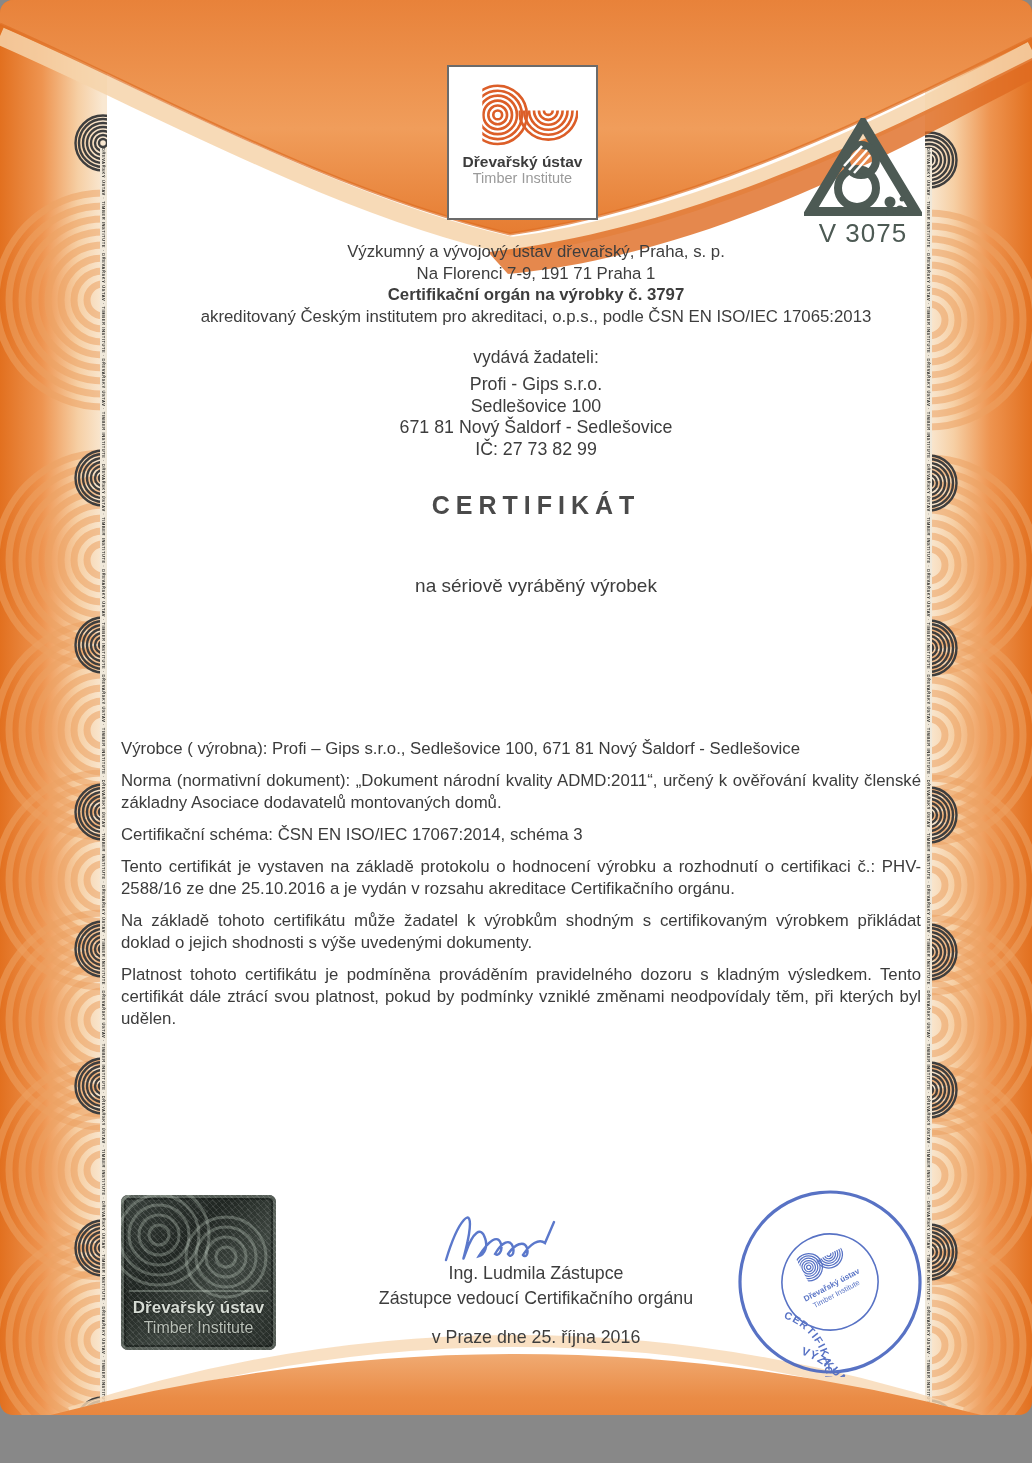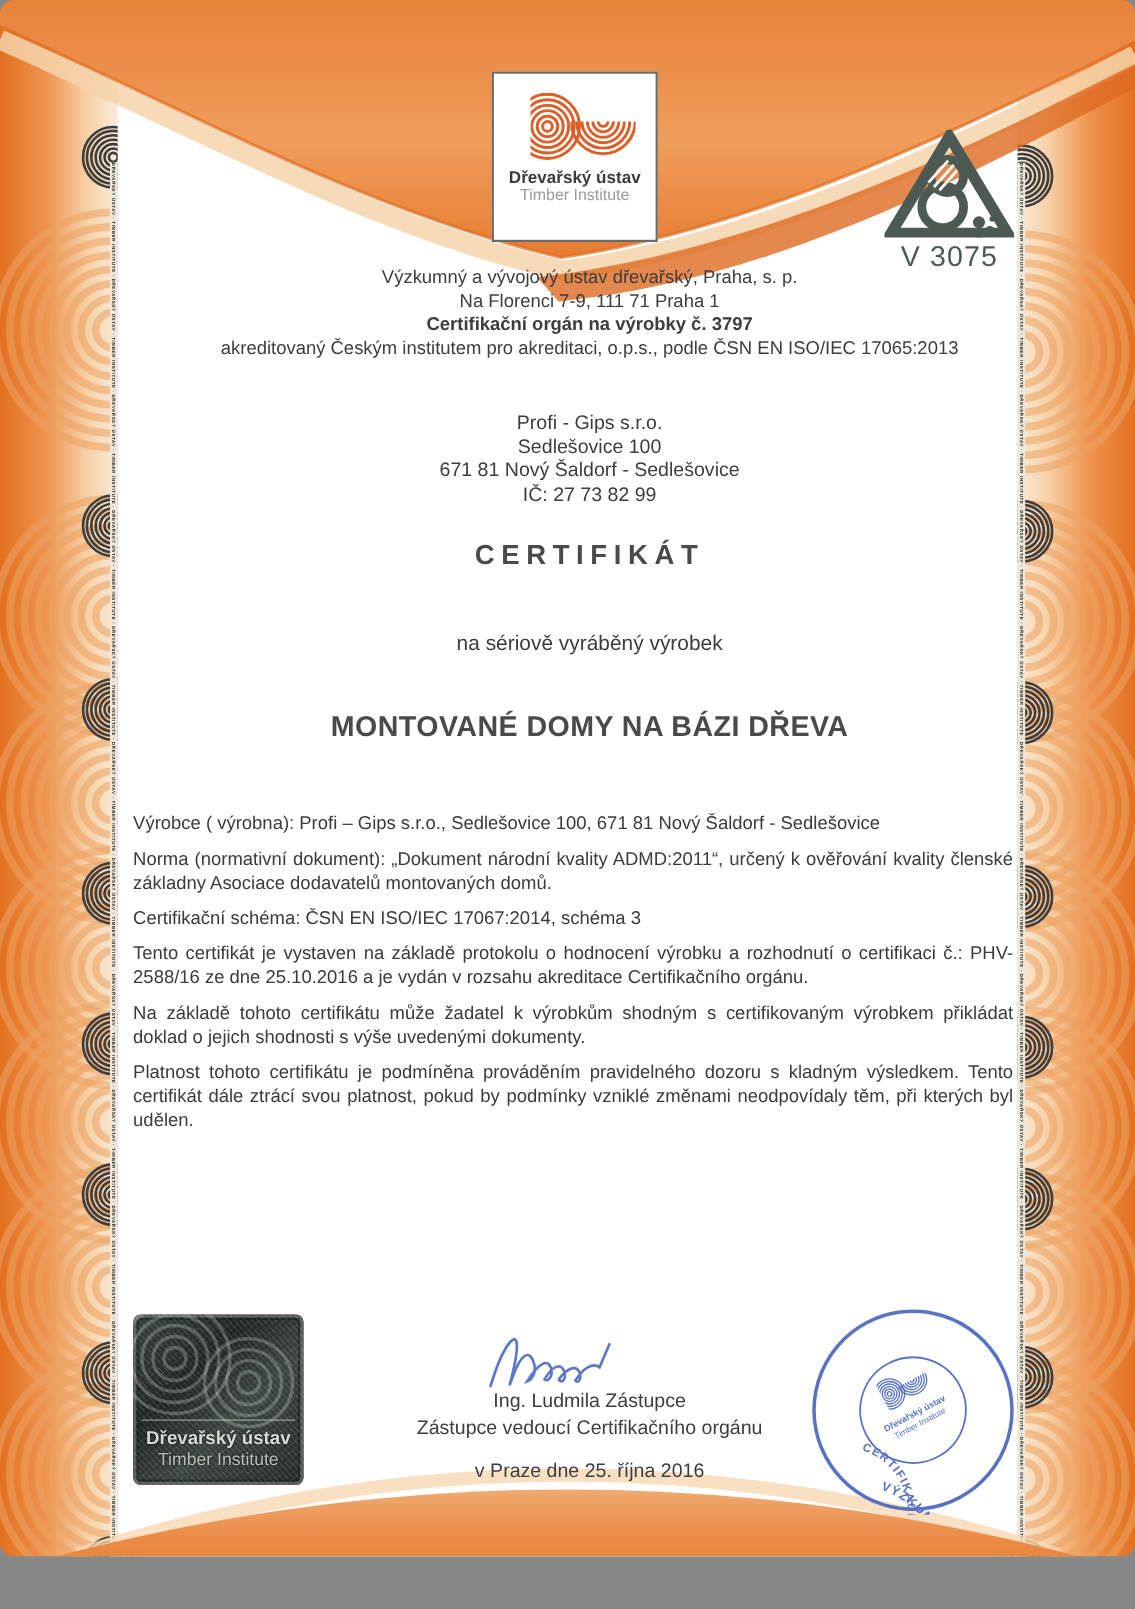--- a/index.html
+++ b/index.html
@@ -205,37 +205,37 @@
       <circle cx="86" cy="84" r="5.5" fill="#4d5a54"></circle>
       <circle cx="96" cy="92" r="4.5" fill="#4d5a54"></circle>
       <circle cx="86" cy="95" r="3.5" fill="#4d5a54"></circle>
       <circle cx="98" cy="81" r="2.5" fill="#4d5a54"></circle>
     </svg>
     <div id="tri-label">V 3075</div>
   </div>
 
   <div id="header-block" class="abs centerline">
     <div>Výzkumný a vývojový ústav dřevařský, Praha, s. p.</div>
-    <div>Na Florenci 7-9, 111 71 Praha 1</div>
+    <div>Na Florenci 7-9, 191 71 Praha 1</div>
     <div class="bold">Certifikační orgán na výrobky č. 3797</div>
     <div>akreditovaný Českým institutem pro akreditaci, o.p.s., podle ČSN EN ISO/IEC 17065:2013</div>
   </div>
 
+  <div id="issue-intro" class="abs centerline">vydává žadateli:</div>
 
   <div id="applicant" class="abs centerline">
     <div>Profi - Gips s.r.o.</div>
     <div>Sedlešovice 100</div>
     <div>671 81 Nový Šaldorf - Sedlešovice</div>
     <div>IČ: 27 73 82 99</div>
   </div>
 
   <div id="cert-word" class="abs centerline">CERTIFIKÁT</div>
   <div id="cert-sub" class="abs centerline">na sériově vyráběný výrobek</div>
 
-  <div id="product-title" class="abs centerline">MONTOVANÉ DOMY NA BÁZI DŘEVA</div>
 
   <div id="paras" class="abs">
     <p>Výrobce ( výrobna): Profi – Gips s.r.o., Sedlešovice 100, 671 81 Nový Šaldorf - Sedlešovice</p>
     <p>Norma (normativní dokument): „Dokument národní kvality ADMD:2011“, určený k ověřování kvality členské základny Asociace dodavatelů montovaných domů.</p>
     <p>Certifikační schéma: ČSN EN ISO/IEC 17067:2014, schéma 3</p>
     <p>Tento certifikát je vystaven na základě protokolu o hodnocení výrobku a rozhodnutí o certifikaci č.: PHV- 2588/16 ze dne 25.10.2016 a je vydán v rozsahu akreditace Certifikačního orgánu.</p>
     <p>Na základě tohoto certifikátu může žadatel k výrobkům shodným s certifikovaným výrobkem přikládat doklad o jejich shodnosti s výše uvedenými dokumenty.</p>
     <p>Platnost tohoto certifikátu je podmíněna prováděním pravidelného dozoru s kladným výsledkem. Tento certifikát dále ztrácí svou platnost, pokud by podmínky vzniklé změnami neodpovídaly těm, při kterých byl udělen.</p>
   </div>
 

